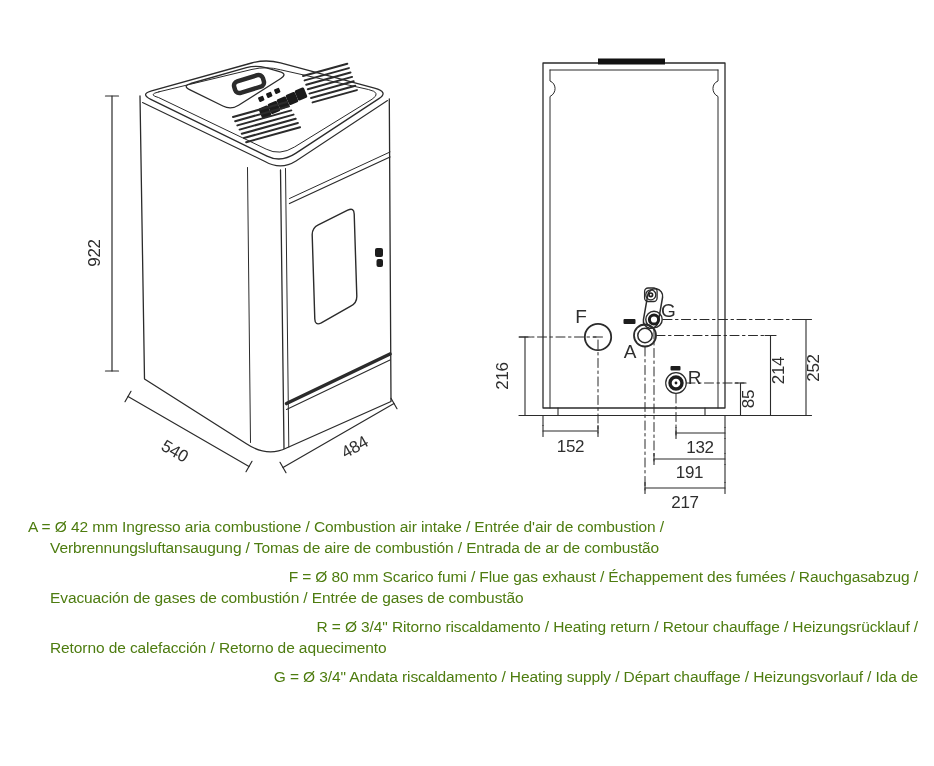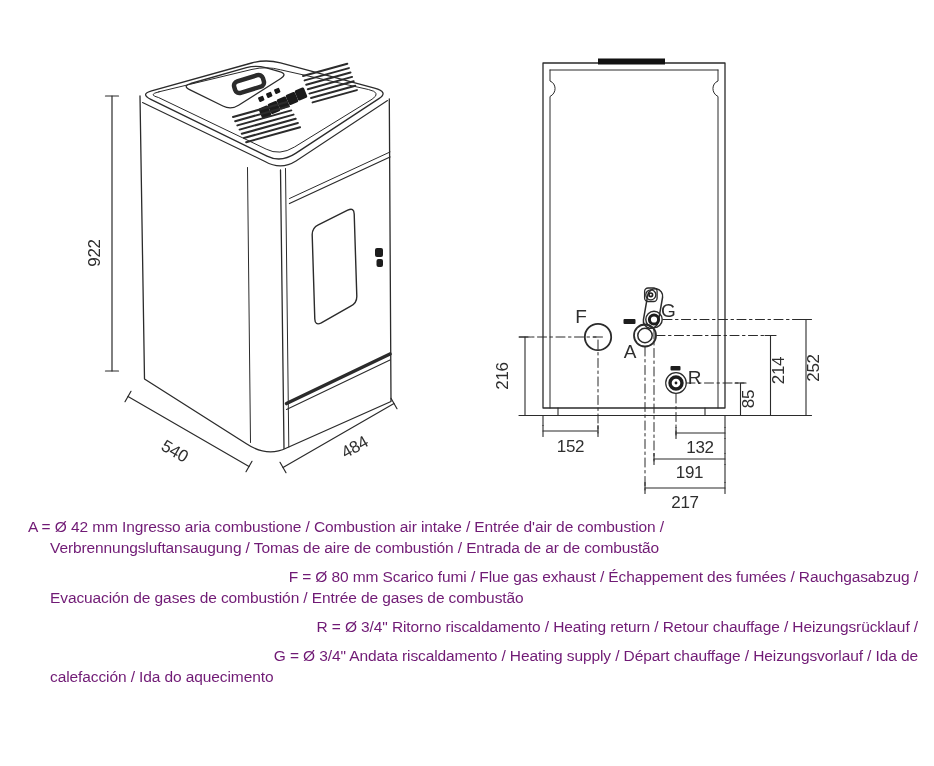--- a/index.html
+++ b/index.html
@@ -8,21 +8,21 @@
     font-family:"Liberation Sans",sans-serif;
   }
   svg text{
     font-family:"Liberation Sans",sans-serif;
     fill:#2e2e2e;
   }
   .dim-num{font-size:17px;letter-spacing:-0.3px;}
   .port-letter{font-size:19px;}
   #legend{
     position:absolute;left:28px;top:516px;width:890px;
-    color:#701a75;font-size:15.5px;line-height:21px;letter-spacing:-0.1px;
+    color:#4d7c0f;font-size:15.5px;line-height:21px;letter-spacing:-0.1px;
     white-space:nowrap;
   }
   #legend .entry-start{margin-top:8px;text-align:right;}
   #legend .cont{margin-left:22px;}
 </style>
 </head>
 <body>
 
 <div id="stage">
 
@@ -226,17 +226,17 @@
     </g>
   </svg>
 
   
   <div id="legend">
     <div>A = Ø 42 mm Ingresso aria combustione / Combustion air intake / Entrée d'air de combustion /</div>
     <div class="cont">Verbrennungsluftansaugung / Tomas de aire de combustión / Entrada de ar de combustão</div>
     <div class="entry-start">F = Ø 80 mm Scarico fumi / Flue gas exhaust / Échappement des fumées / Rauchgasabzug /</div>
     <div class="cont">Evacuación de gases de combustión / Entrée de gases de combustão</div>
     <div class="entry-start">R = Ø 3/4" Ritorno riscaldamento / Heating return / Retour chauffage / Heizungsrücklauf /</div>
+    <div class="cont">Retorno de calefacción / Retorno de aquecimento</div>
     <div class="entry-start">G = Ø 3/4" Andata riscaldamento / Heating supply / Départ chauffage / Heizungsvorlauf / Ida de</div>
-    <div class="cont">calefacción / Ida do aquecimento</div>
   </div>
 
 </div>
 
 </body></html>

